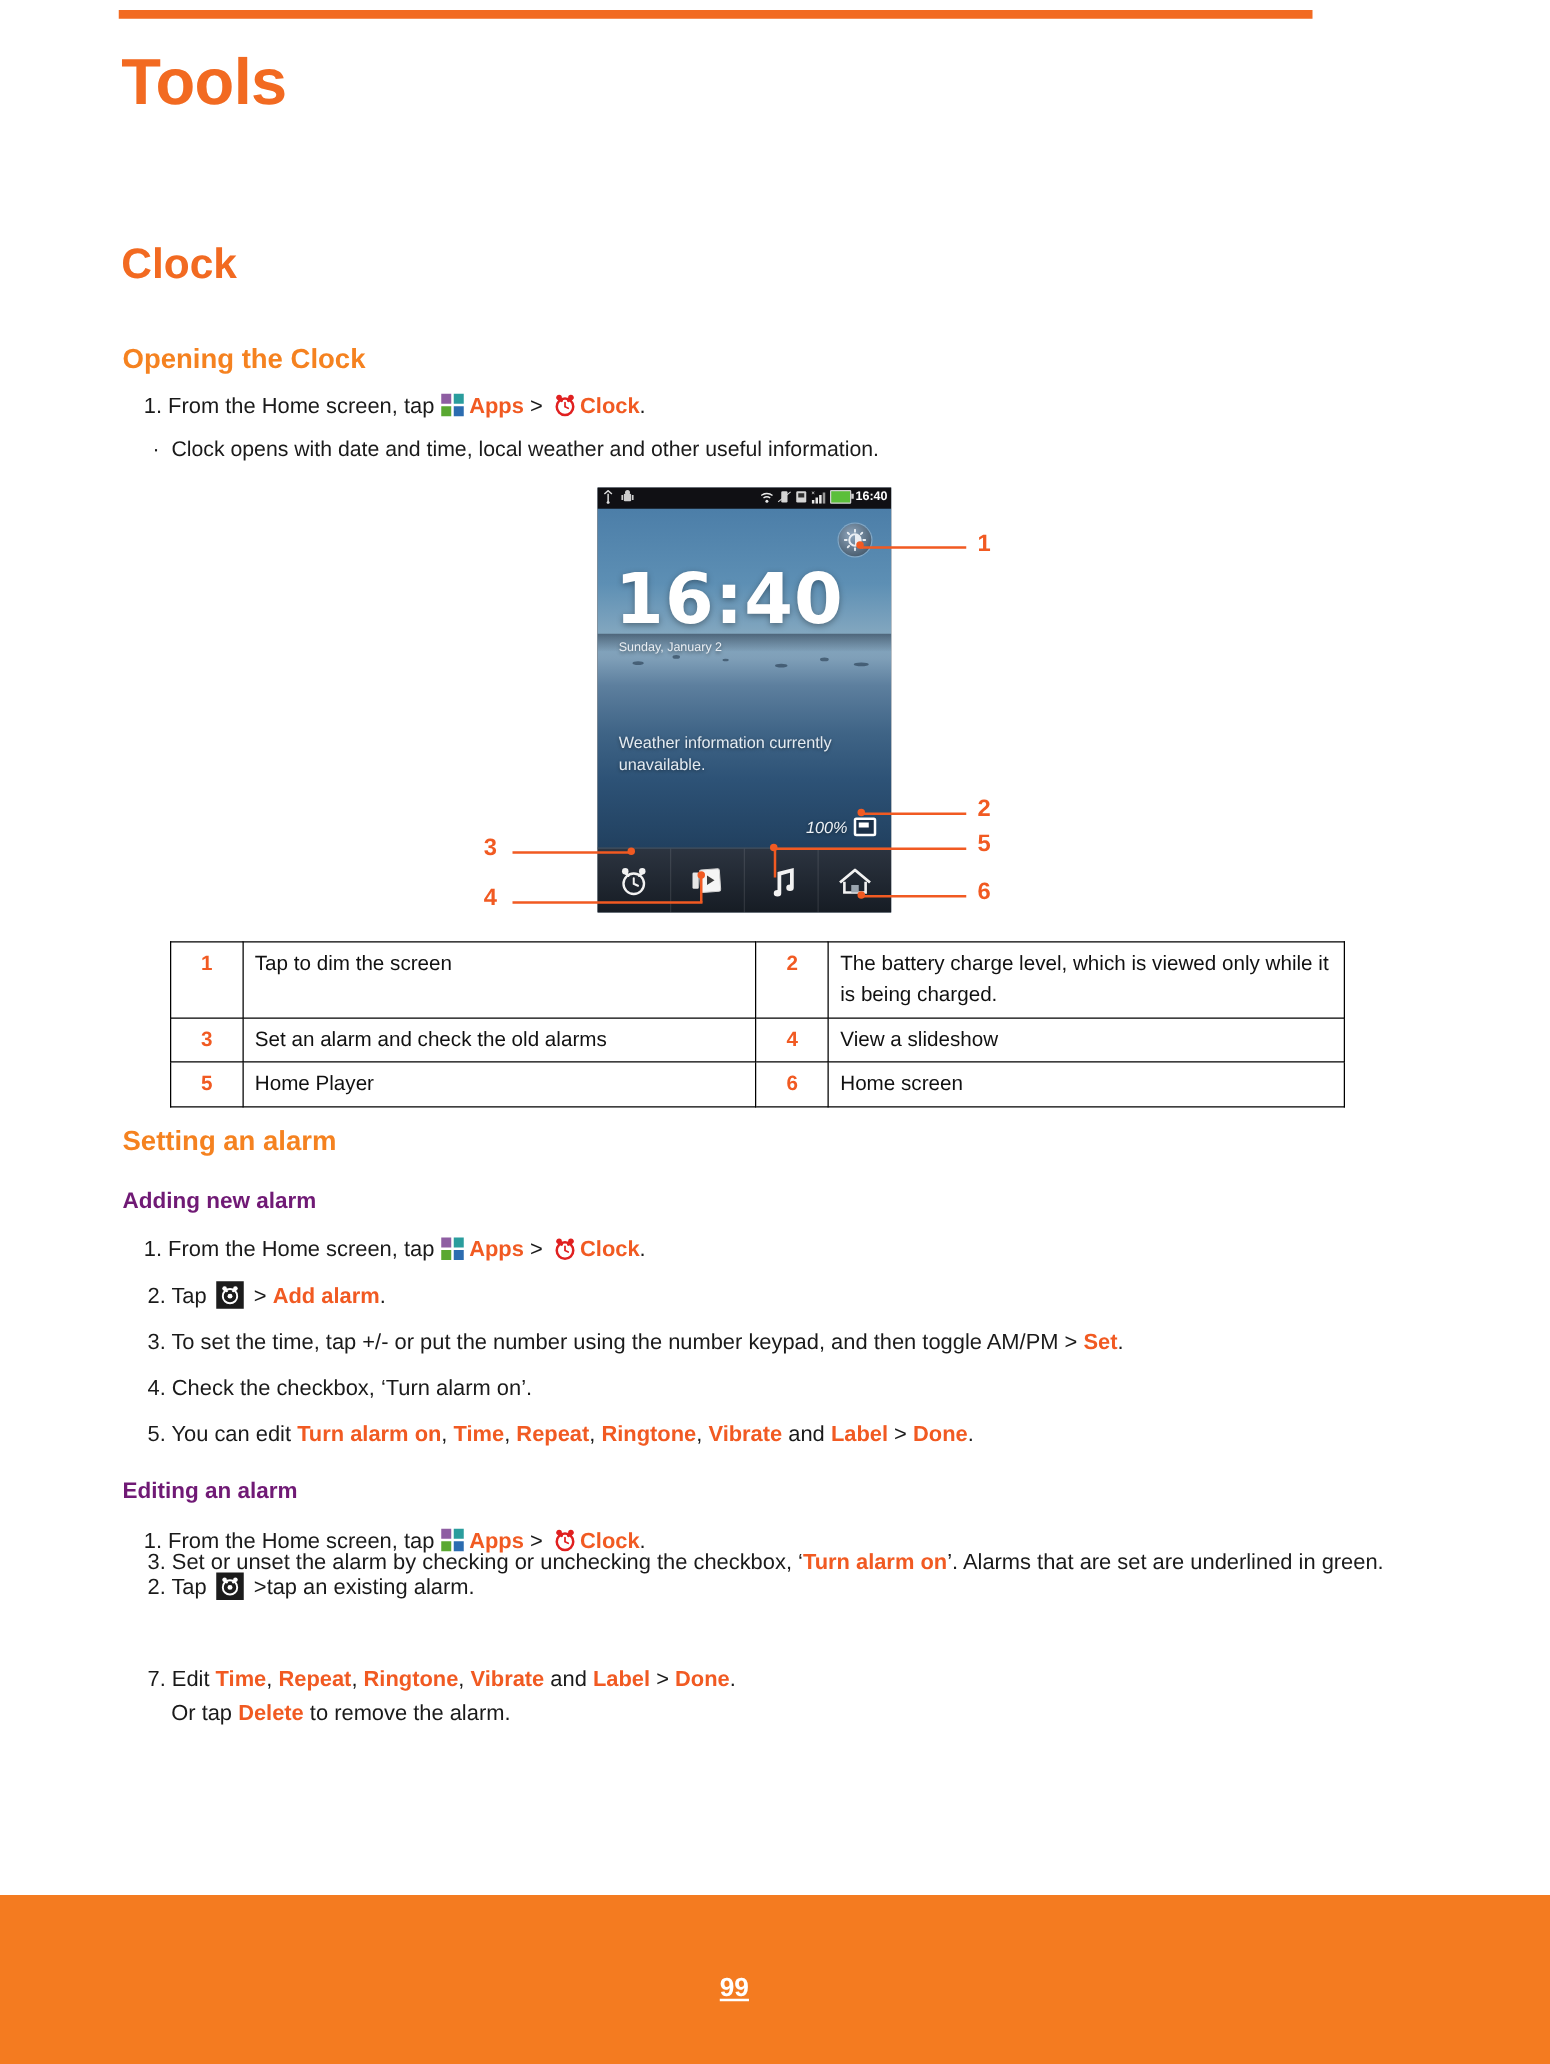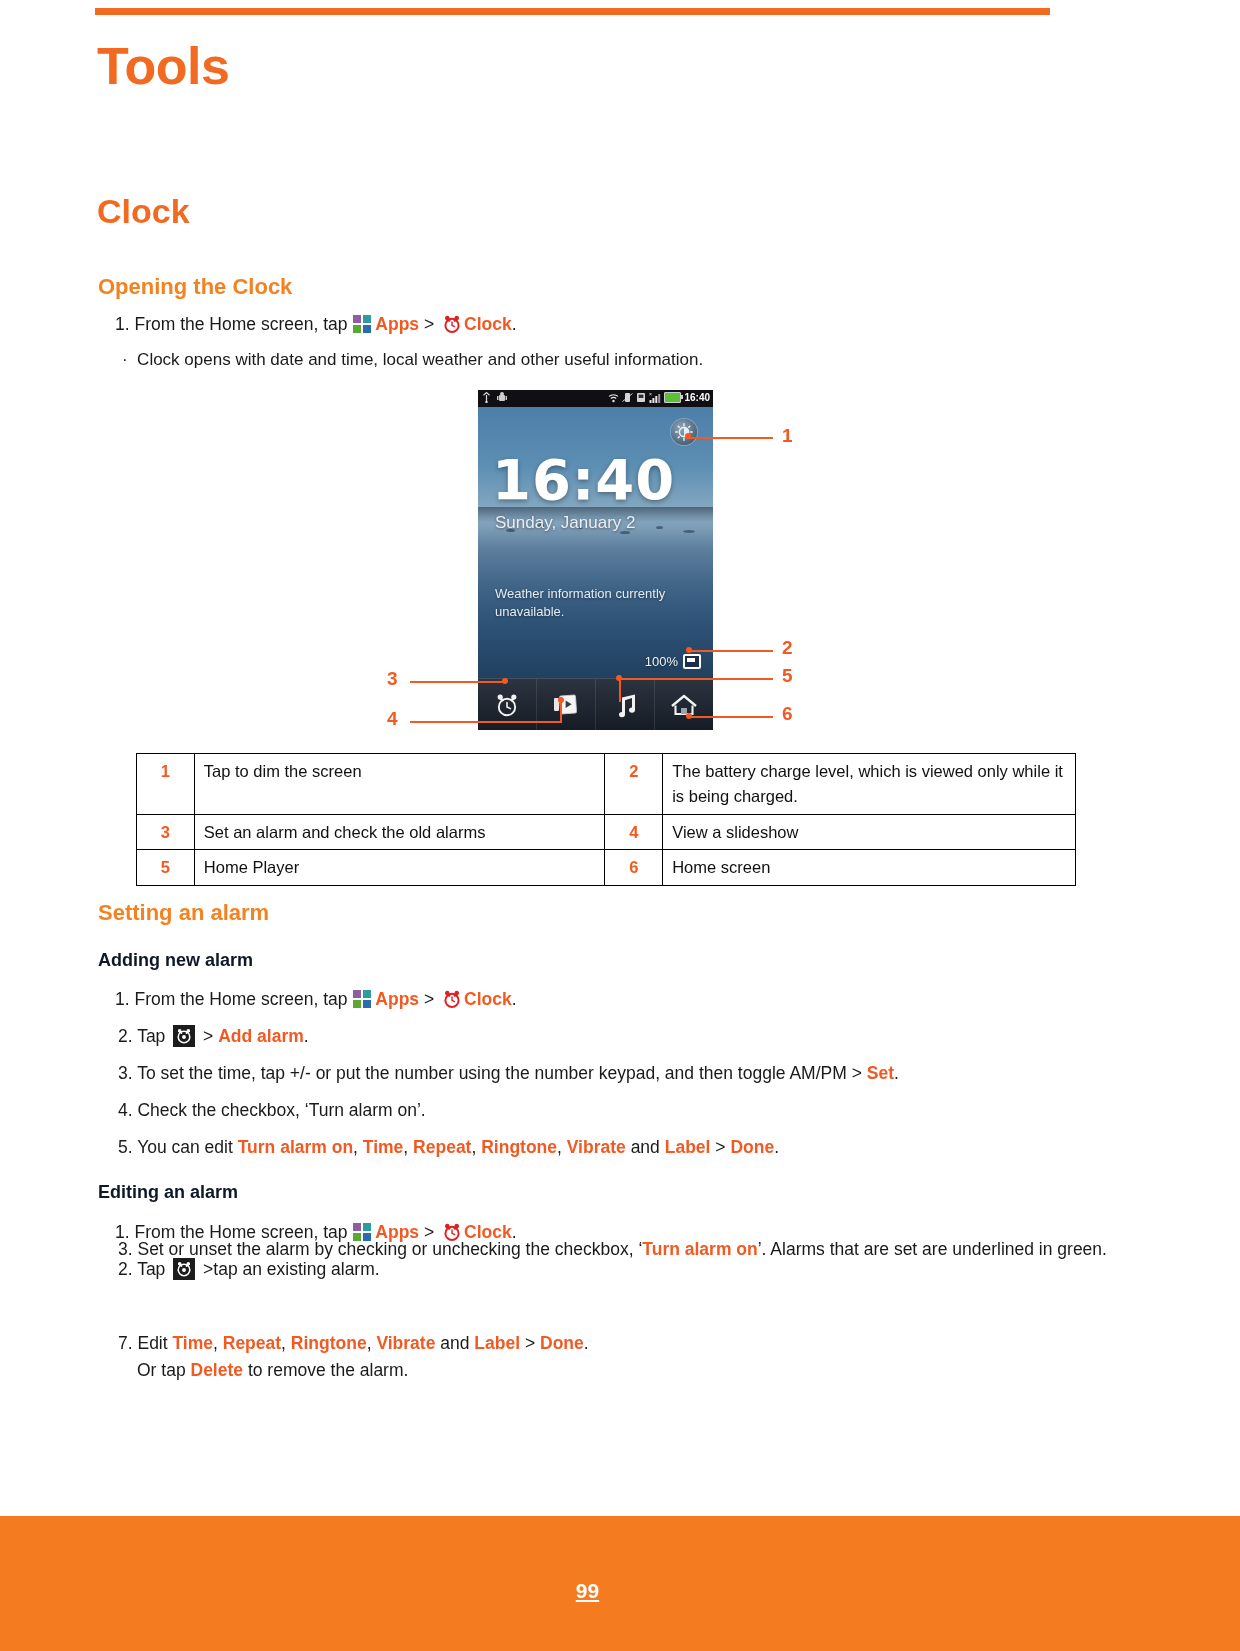--- a/index.html
+++ b/index.html
@@ -83,21 +83,21 @@
     color: #f58220;
   }
   .h2-setting { top: 900px; }
   .h2-opening { top: 274px; }
 
   .h3 {
     position: absolute;
     left: 98px;
     font-size: 18px;
     font-weight: bold;
-    color: #0f172a;
+    color: #701a75;
   }
   .h3-adding { top: 950px; }
   .h3-editing { top: 1182px; }
 
   .step {
     position: absolute;
     font-size: 17.5px;
     color: #1a1a1a;
     line-height: 1.45;
     white-space: nowrap;
@@ -234,39 +234,40 @@
     color: #ffffff;
     font-weight: bold;
     letter-spacing: 1px;
     text-shadow: 0 2px 5px rgba(0,0,0,0.35);
     font-family: "DejaVu Sans", sans-serif;
   }
   .date-line {
     position: absolute;
     left: 17px; top: 106px;
     color: #e9eef3;
-    font-size: 17px;
+    font-size: 10px;
     text-shadow: 0 1px 3px rgba(0,0,0,0.45);
   }
   .weather-line {
     position: absolute;
     left: 17px; top: 178px;
     width: 200px;
     color: #e4ebf1;
     font-size: 13px;
     line-height: 1.35;
     text-shadow: 0 1px 3px rgba(0,0,0,0.45);
   }
   .battery-line {
     position: absolute;
     right: 12px; bottom: 10px;
     color: #eef3f7;
     font-size: 13px;
     display: flex; align-items: center; gap: 5px;
     text-shadow: 0 1px 3px rgba(0,0,0,0.45);
+    font-style: italic;
   }
   .batt-glyph {
     display: inline-block;
     width: 14px; height: 11px;
     border: 2px solid #ffffff;
     border-radius: 2px;
     position: relative;
     background: #1b3048;
   }
   .batt-glyph::before {

